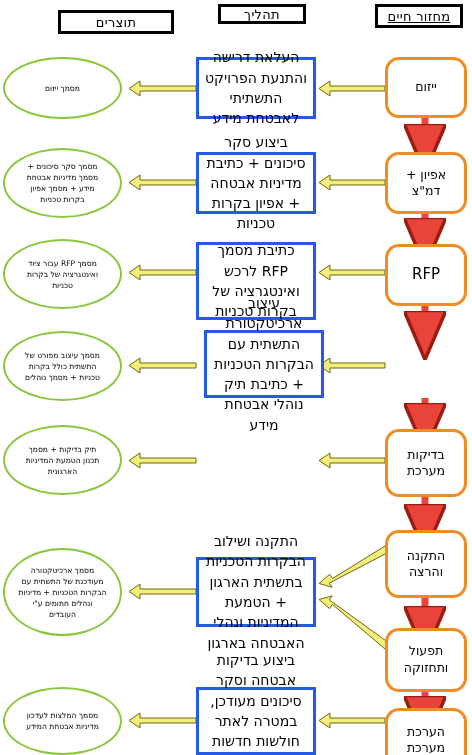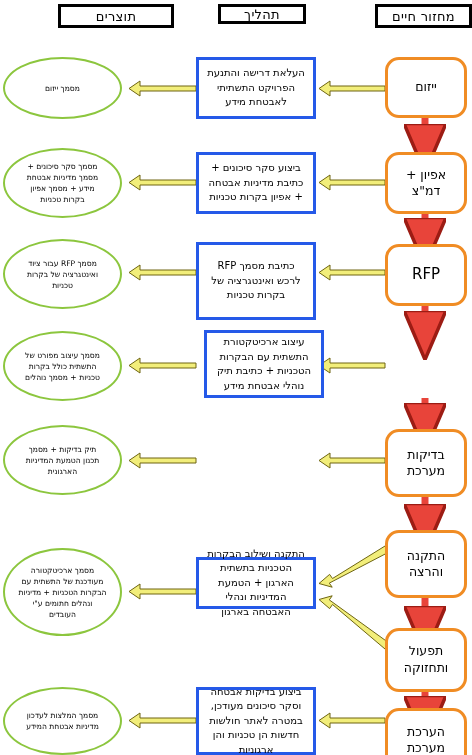--- a/index.html
+++ b/index.html
@@ -66,21 +66,21 @@
   .proc-box {
     position: absolute;
     box-sizing: border-box;
     border: 3px solid #2559E8;
     background: #ffffff;
     display: flex;
     align-items: center;
     justify-content: center;
     text-align: center;
     direction: rtl;
-    font-size: 10px;
+    font-size: 14px;
     color: #000000;
     line-height: 1.45;
     padding: 3px 6px;
   }
 
   
   .prod-ellipse {
     position: absolute;
     box-sizing: border-box;
     border: 2.5px solid #8CC63E;
@@ -143,27 +143,27 @@
       <polygon points="196,86 140,86 140,81 129,88.5 140,96 140,91 196,91" fill="#F2EE7A" stroke="#6E6512" stroke-width="1"></polygon>
       <polygon points="196,180 140,180 140,175 129,182.5 140,190 140,185 196,185" fill="#F2EE7A" stroke="#6E6512" stroke-width="1"></polygon>
       <polygon points="196,270 140,270 140,265 129,272.5 140,280 140,275 196,275" fill="#F2EE7A" stroke="#6E6512" stroke-width="1"></polygon>
       <polygon points="196,363 140,363 140,358 129,365.5 140,373 140,368 196,368" fill="#F2EE7A" stroke="#6E6512" stroke-width="1"></polygon>
       <polygon points="196,458 140,458 140,453 129,460.5 140,468 140,463 196,463" fill="#F2EE7A" stroke="#6E6512" stroke-width="1"></polygon>
       <polygon points="196,589 140,589 140,584 129,591.5 140,599 140,594 196,594" fill="#F2EE7A" stroke="#6E6512" stroke-width="1"></polygon>
       <polygon points="196,718 140,718 140,713 129,720.5 140,728 140,723 196,723" fill="#F2EE7A" stroke="#6E6512" stroke-width="1"></polygon>
     </g>
   </svg>
 
-  <div class="col-header" style="left:58px;  top:4px; width:116px; height:24px;">
+  <div class="col-header" style="left:58px;  top:10px; width:116px; height:24px;">
     <span>תוצרים</span>
   </div>
   <div class="col-header" style="left:218px; top:4px; width:88px;  height:20px;">
     <span>תהליך</span>
   </div>
-  <div class="col-header" style="left:375px; top:4px; width:97px;  height:24px;">
+  <div class="col-header" style="left:375px; top:4px; width:88px;  height:24px;text-decoration:underline;">
     <span>מחזור חיים</span>
   </div>
 
   <div class="life-box" style="left:385px; top:57px; width:82px; height:61px;">
     <span>ייזום</span>
   </div>
   <div class="life-box" style="left:385px; top:152px; width:82px; height:62px;">
     <span>אפיון + דמ"צ</span>
   </div>
   <div class="life-box" style="left:385px; top:244px; width:82px; height:62px; font-size:15px;text-align:right;">
@@ -187,21 +187,21 @@
   </div>
   <div class="proc-box" style="left:196px; top:152px; width:120px; height:62px;">
     <span>ביצוע סקר סיכונים + כתיבת מדיניות אבטחה + אפיון בקרות טכניות</span>
   </div>
   <div class="proc-box" style="left:196px; top:242px; width:120px; height:78px;">
     <span>כתיבת מסמך RFP לרכש ואינטגרציה של בקרות טכניות</span>
   </div>
   <div class="proc-box" style="left:196px; top:330px; width:120px; height:68px;margin-left:8px;">
     <span>עיצוב ארכיטקטורת התשתית עם הבקרות הטכניות + כתיבת תיק נוהלי אבטחת מידע</span>
   </div>
-  <div class="proc-box" style="left:196px; top:557px; width:120px; height:52px;">
+  <div class="proc-box" style="left:196px; top:557px; width:120px; height:70px;">
     <span>התקנה ושילוב הבקרות הטכניות בתשתית הארגון + הטמעת המדיניות ונהלי האבטחה בארגון</span>
   </div>
   <div class="proc-box" style="left:196px; top:687px; width:120px; height:68px;">
     <span>ביצוע בדיקות אבטחה וסקר סיכונים מעודכן, במטרה לאתר חולשות חדשות הן טכניות והן ארגוניות</span>
   </div>
 
   <div class="prod-ellipse" style="left:3px; top:57px; width:119px; height:62px;">
     <span>מסמך ייזום</span>
   </div>
   <div class="prod-ellipse" style="left:3px; top:148px; width:119px; height:70px;">

